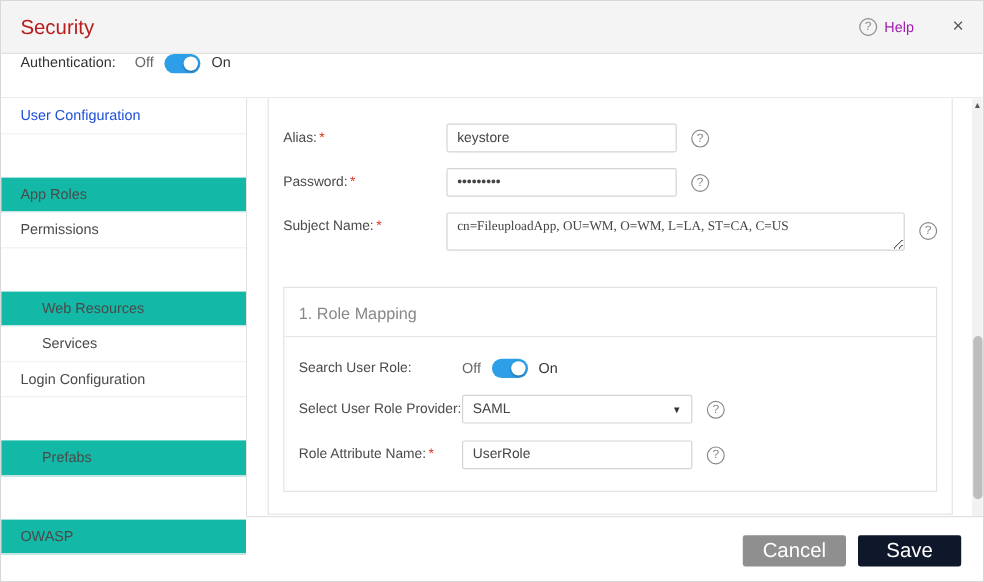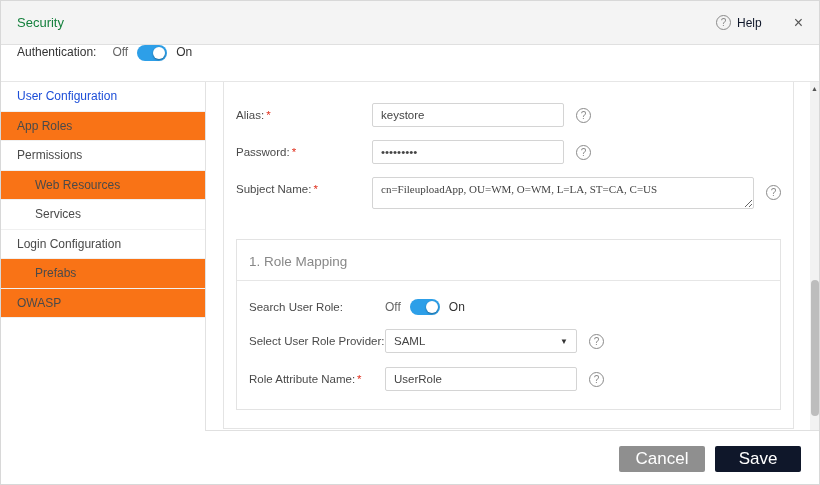--- a/index.html
+++ b/index.html
@@ -9,28 +9,28 @@
     font-family: "Liberation Sans", sans-serif;
     background: #fff; color: #333;
     position: relative; overflow: hidden;
     border: 1px solid #d8d8d8;
   }
   
   .hdr {
     height: 44px; background: #f4f4f4; border-bottom: 1px solid #e0e0e0;
     display: flex; align-items: center; padding: 0 16px;
   }
-  .hdr-title { font-size: 13px; color: #15803d; font-weight: 400; }
+  .hdr-title { font-size: 17px; color: #b91c1c; font-weight: 400; }
   .hdr-right { margin-left: auto; display: flex; align-items: center; gap: 6px; }
   .qmark {
     width: 15px; height: 15px; border: 1px solid #8a8a8a; border-radius: 50%;
     font-size: 10px; color: #8a8a8a; display: inline-flex; align-items: center; justify-content: center;
     flex: 0 0 auto; cursor: pointer;
   }
-  .hdr-help-text { font-size: 12px; color: #0f172a; cursor: pointer; }
+  .hdr-help-text { font-size: 12px; color: #a21caf; cursor: pointer; }
   .hdr-close { font-size: 16px; color: #555; margin-left: 26px; cursor: pointer; line-height: 1; }
   
   .auth {
     height: 37px; background: #fff; border-bottom: 1px solid #e6e6e6;
     display: flex; padding: 0 16px; font-size: 12px;
   }
   .auth-label { color: #333; margin-right: 16px; }
   .t-off { color: #666; margin-right: 9px; }
   .t-on  { color: #333; margin-left: 9px; }
   .toggle {
@@ -43,21 +43,21 @@
   }
   
   .body { display: flex; height: 349px; }
   .sidebar { width: 205px; border-right: 1px solid #e2e2e2; background: #fff; flex: 0 0 auto; }
   .side-item {
     height: 29.5px; display: flex; align-items: center; padding-left: 16px;
     font-size: 12px; color: #4a4a4a; border-bottom: 1px solid #f0f0f0;
     cursor: pointer; background: #fff;
   }
   .side-item.indent { padding-left: 34px; }
-  .side-item.alt { background: #f97316; }
+  .side-item.alt { background: #14b8a6; margin-top: 36px; }
   .side-item.active { color: #1d4ed8; }
   .main { flex: 1; position: relative; border-bottom: 1px solid #e0e0e0; background: #fff; overflow: hidden; }
   .scroll-area { height: 100%; overflow: hidden; padding: 0 25px 0 17px; }
   .outer-panel {
     margin-top: -12px; border: 1px solid #e4e4e4; background: #fff;
     padding: 32px 12px 18px 12px;
   }
   .frow { display: flex; align-items: center; margin-bottom: 13px; }
   .frow.top { align-items: flex-start; }
   .flabel {

